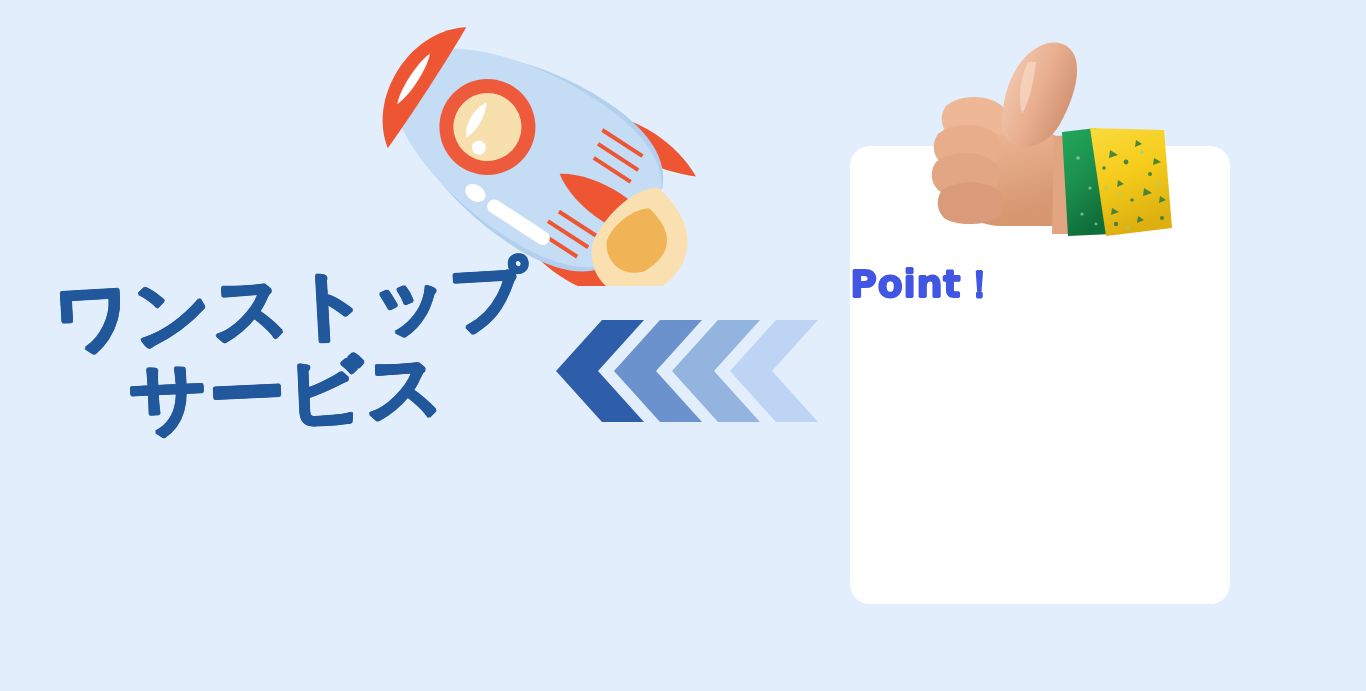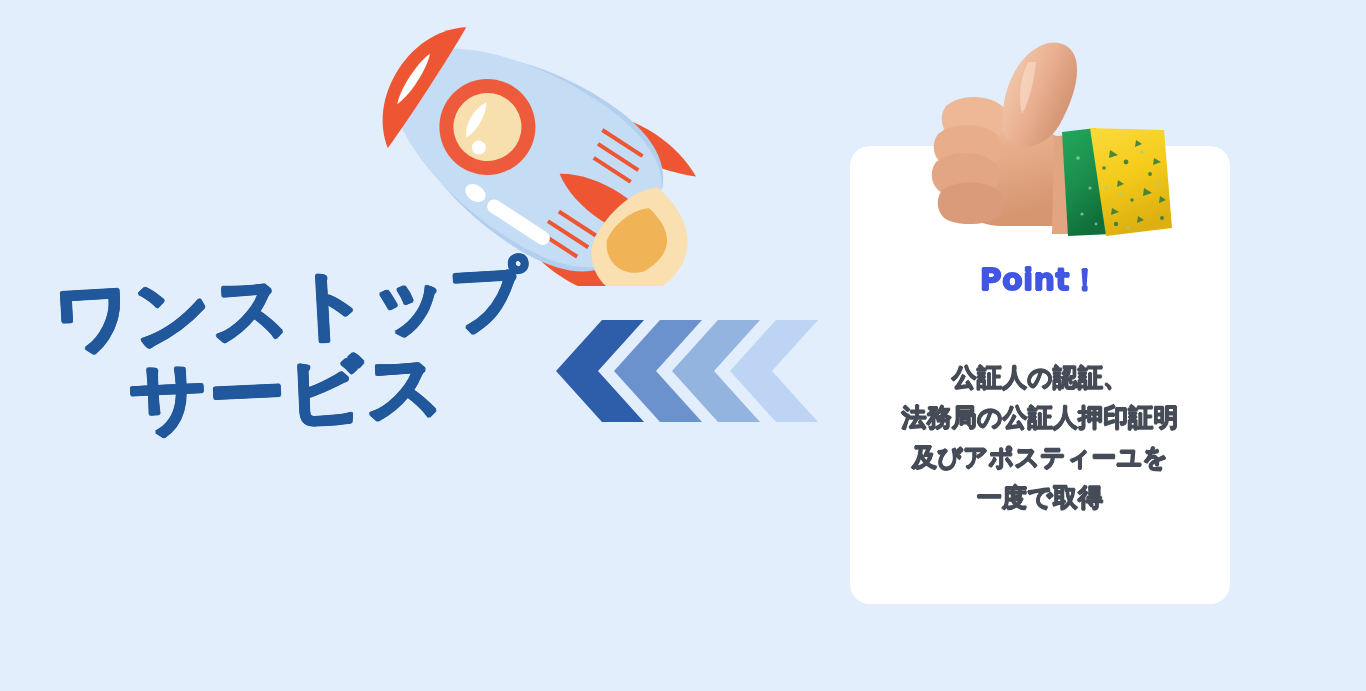--- a/index.html
+++ b/index.html
@@ -83,24 +83,24 @@
     width: 380px;
     height: 458px;
     background: #ffffff;
     border-radius: 20px;
   }
   #point-title {
     position: absolute;
     left: 0;
     top: 114px;
     width: 100%;
-    text-align: center;
+    text-align: left;
     color: #4156e3;
     font-family: "DejaVu Sans", "Liberation Sans", sans-serif;
-    font-size: 30px;
+    font-size: 37px;
     font-weight: 700;
     letter-spacing: 0.01em;
     text-shadow:
        0.8px 0 0 #4156e3, -0.8px 0 0 #4156e3,
        0 0.8px 0 #4156e3, 0 -0.8px 0 #4156e3;
   }
   #point-body {
     position: absolute;
     left: 0;
     top: 212px;
@@ -187,26 +187,20 @@
     <svg viewBox="0 0 268 110" width="268" height="110" xmlns="http://www.w3.org/2000/svg">
       <path d="M0 55 L46 4 L88 4 L42 55 L88 106 L46 106 Z" fill="#2e5daa"></path>
       <path d="M58 55 L104 4 L146 4 L100 55 L146 106 L104 106 Z" fill="#6c92ce"></path>
       <path d="M116 55 L162 4 L204 4 L158 55 L204 106 L162 106 Z" fill="#94b4e0"></path>
       <path d="M174 55 L220 4 L262 4 L216 55 L262 106 L220 106 Z" fill="#bdd4f5"></path>
     </svg>
   </div>
 
   <div id="point-card">
     <div id="point-title">Point！</div>
-    <div id="point-body">
-      <span class="bline">公証人の認証、</span>
-      <span class="bline">法務局の公証人押印証明</span>
-      <span class="bline">及びアポスティーユを</span>
-      <span class="bline">一度で取得</span>
-    </div>
   </div>
 
   <div id="thumb-hand">
     <svg viewBox="0 0 272 212" width="272" height="212" xmlns="http://www.w3.org/2000/svg">
       <defs>
         <linearGradient id="skinG" x1="0" y1="0" x2="0.3" y2="1">
           <stop offset="0%" stop-color="#f3c5a8"></stop>
           <stop offset="45%" stop-color="#e8ae8c"></stop>
           <stop offset="100%" stop-color="#d59670"></stop>
         </linearGradient>

